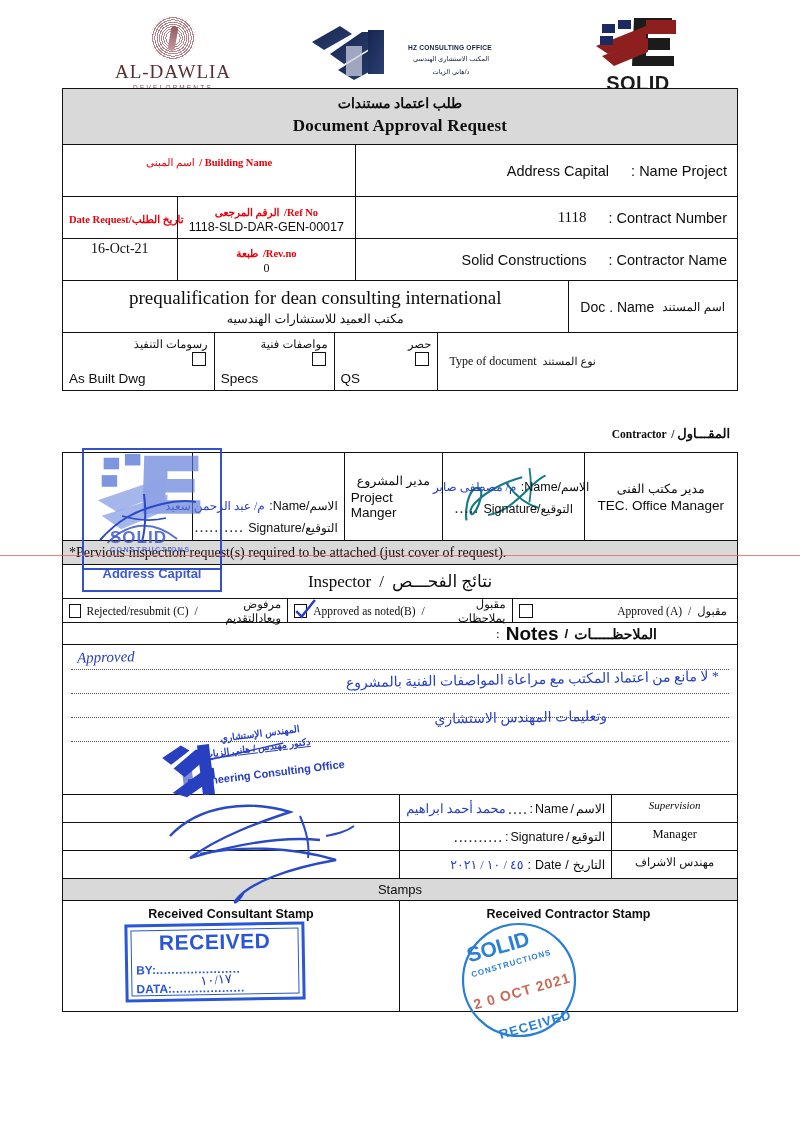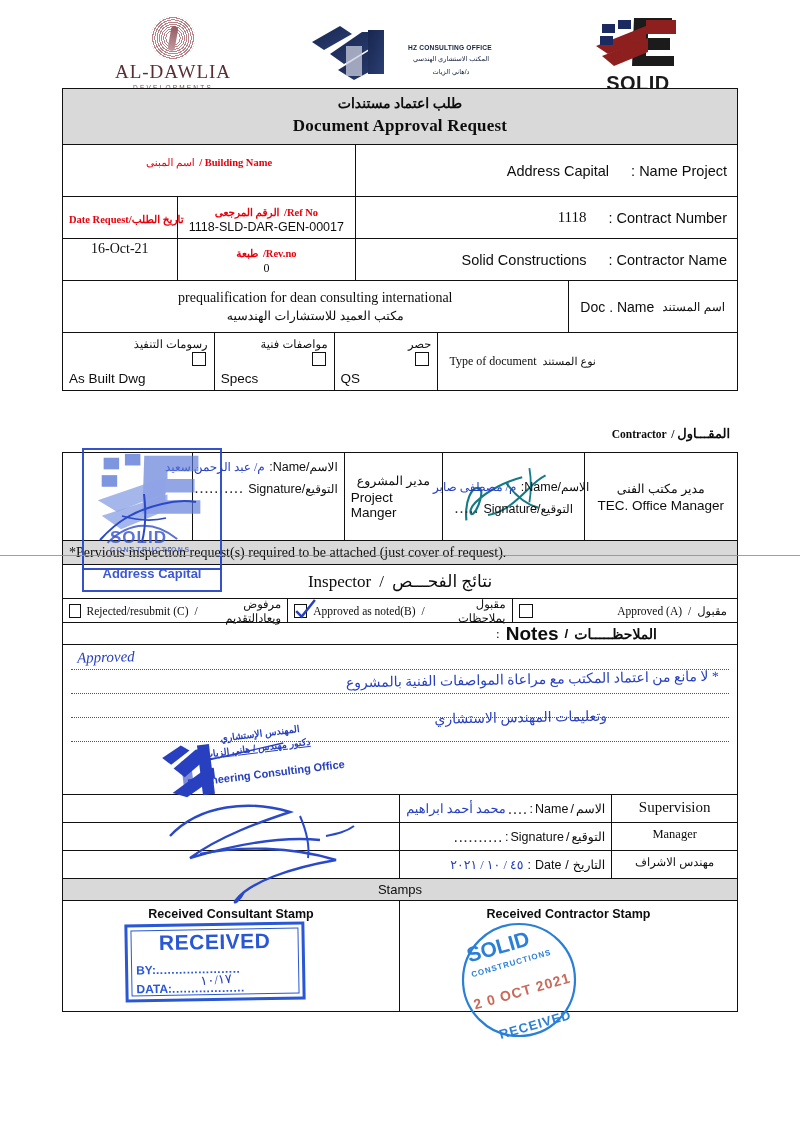--- a/index.html
+++ b/index.html
@@ -186,21 +186,21 @@
         <div class="ctr val-serif" style="font-size:12px;">0</div>
       </div>
       <div class="cell" style="width:56.5%; display:flex; align-items:center; justify-content:flex-end; gap:22px; padding-right:10px;">
         <span class="val-sans" style="font-size:14.5px;">Solid Constructions</span>
         <span class="val-sans" style="font-size:14.5px;"><span>: </span><span>Contractor Name</span></span>
       </div>
     </div>
 
     <div class="row" style="height:52px;">
       <div class="cell" style="width:75%; display:flex; flex-direction:column; justify-content:center;">
-        <div class="ctr val-serif" style="font-size:14px;">prequalification for dean consulting international</div>
+        <div class="ctr val-serif" style="font-size:19px;">prequalification for dean consulting international</div>
         <div class="ctr arlbl" style="font-size:12.5px; margin-top:2px;">مكتب العميد للاستشارات الهندسيه</div>
       </div>
       <div class="cell" style="width:25%; display:flex; align-items:center; justify-content:center; gap:8px;">
         <span class="val-sans" style="font-size:14px;">Doc . Name</span>
         <span class="arlbl" style="font-size:12px;">اسم المستند</span>
       </div>
     </div>
 
     <div class="row" style="height:57px;">
 
@@ -234,21 +234,21 @@
     <span class="val-serif" style="font-weight:bold; font-size:11.5px;">Contractor</span>
     <span class="val-serif" style="font-weight:bold; font-size:11.5px;"> / </span>
     <span class="arlbl" style="font-weight:bold; font-size:13px;">المقـــاول</span>
   </div>
 
   <div class="form" style="top:452px;">
     <div class="row" style="height:88px;">
 
       <div class="cell" style="width:19.3%;"></div>
 
-      <div class="cell" style="width:22.5%; display:flex; flex-direction:column; justify-content:flex-start; align-items:flex-end; padding-right:6px;">
+      <div class="cell" style="width:22.5%; display:flex; flex-direction:column; justify-content:flex-end; align-items:flex-end; padding-right:6px;">
         <div style="white-space:nowrap;">
           <span class="ink" style="font-size:12px;">م/ عبد الرحمن سعيد</span>
           <span class="val-sans" style="font-size:12.5px;">:Name/</span><span class="arlbl" style="font-size:12px;">الاسم</span>
         </div>
         <div style="white-space:nowrap; margin-top:4px;">
           <span class="dots">..........</span>
           <span class="val-sans" style="font-size:12.5px;">Signature/</span><span class="arlbl" style="font-size:12px;">التوقيع</span>
         </div>
       </div>
 
@@ -363,21 +363,21 @@
       <div class="cell" style="width:50%; position:relative;"></div>
       <div class="cell" style="width:31.5%; display:flex; align-items:center; justify-content:flex-end; gap:2px;">
         <span class="ink" style="font-size:13px;">محمد أحمد ابراهيم</span>
         <span class="dots">....</span>
         <span class="val-sans" style="font-size:12.5px;">:</span>
         <span class="val-sans" style="font-size:12.5px;">Name</span>
         <span class="val-sans" style="font-size:12.5px;">/</span>
         <span class="arlbl" style="font-size:12.5px;">الاسم</span>
       </div>
       <div class="cell" style="width:18.5%;">
-        <div class="ctr val-serif" style="font-size:15px;">Supervision</div>
+        <div class="ctr val-serif" style="font-size:11px;font-style:italic;">Supervision</div>
       </div>
     </div>
 
     <div class="row" style="height:28px;">
       <div class="cell" style="width:50%;"></div>
       <div class="cell" style="width:31.5%; display:flex; align-items:center; justify-content:flex-end; gap:2px;">
         <span class="dots">..........</span>
         <span class="val-sans" style="font-size:12.5px;">:</span>
         <span class="val-sans" style="font-size:12.5px;">Signature</span>
         <span class="val-sans" style="font-size:12.5px;">/</span>

